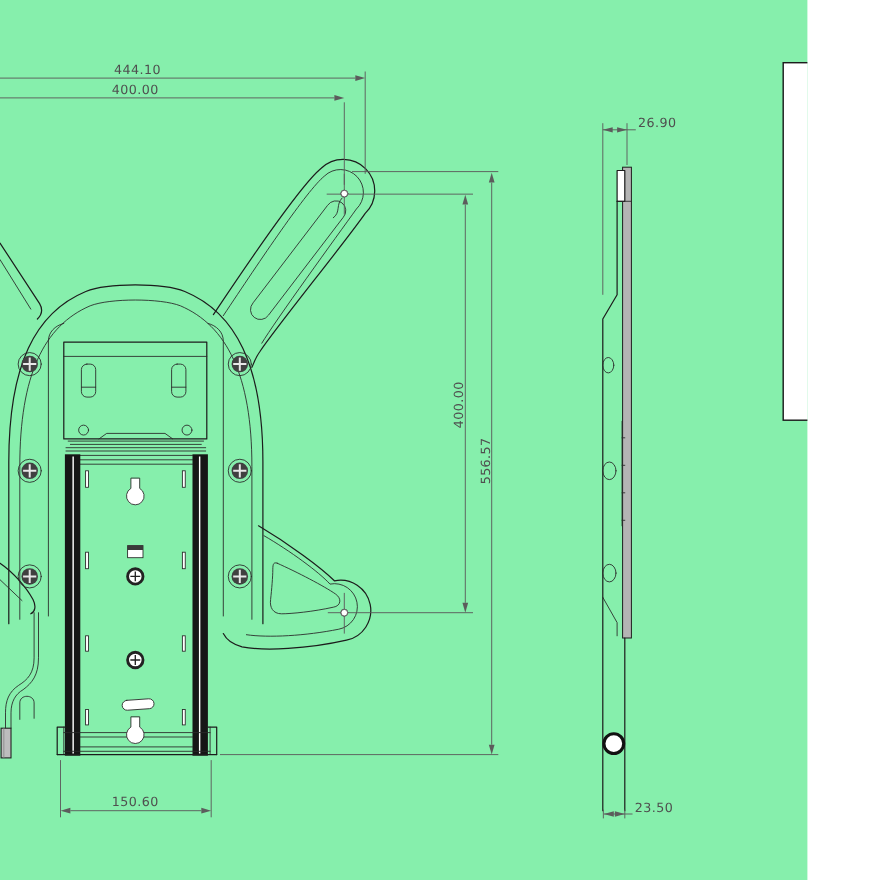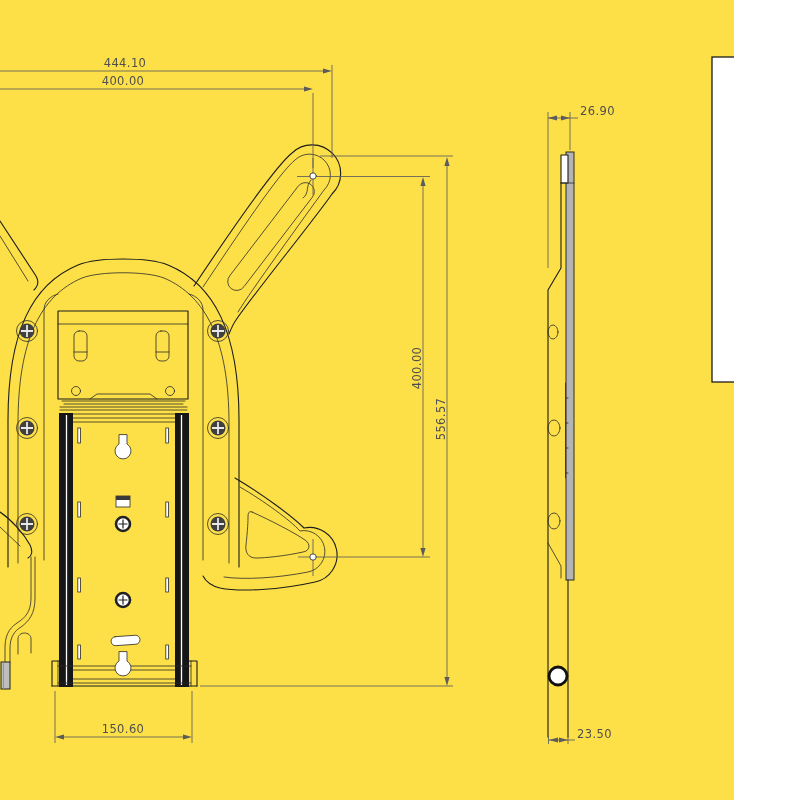--- a/index.html
+++ b/index.html
@@ -1,16 +1,16 @@
 <!DOCTYPE html>
 <html><head>
 <meta charset="utf-8">
 <style>
   html,body{margin:0;padding:0;background:#ffffff;}
-  .canvas{position:relative;width:734px;height:800px;background:#fde047;overflow:hidden;}
+  .canvas{position:relative;width:734px;height:800px;background:#86efac;overflow:hidden;}
   svg{display:block;}
   .part{stroke:#1c1c1c;stroke-width:1.1;fill:none;stroke-linecap:round;stroke-linejoin:round;}
   .part-thin{stroke:#2a2a2a;stroke-width:0.8;fill:none;stroke-linecap:round;}
   .dim{stroke:#5c5c5c;stroke-width:0.85;fill:none;}
   .arrow{fill:#5c5c5c;stroke:none;}
   .dim-text{font-family:"DejaVu Sans","Liberation Sans",sans-serif;font-size:11.5px;fill:#4f4f4f;letter-spacing:0.4px;}
   .whitefill{fill:#ffffff;}
 </style>
 </head>
 <body>

